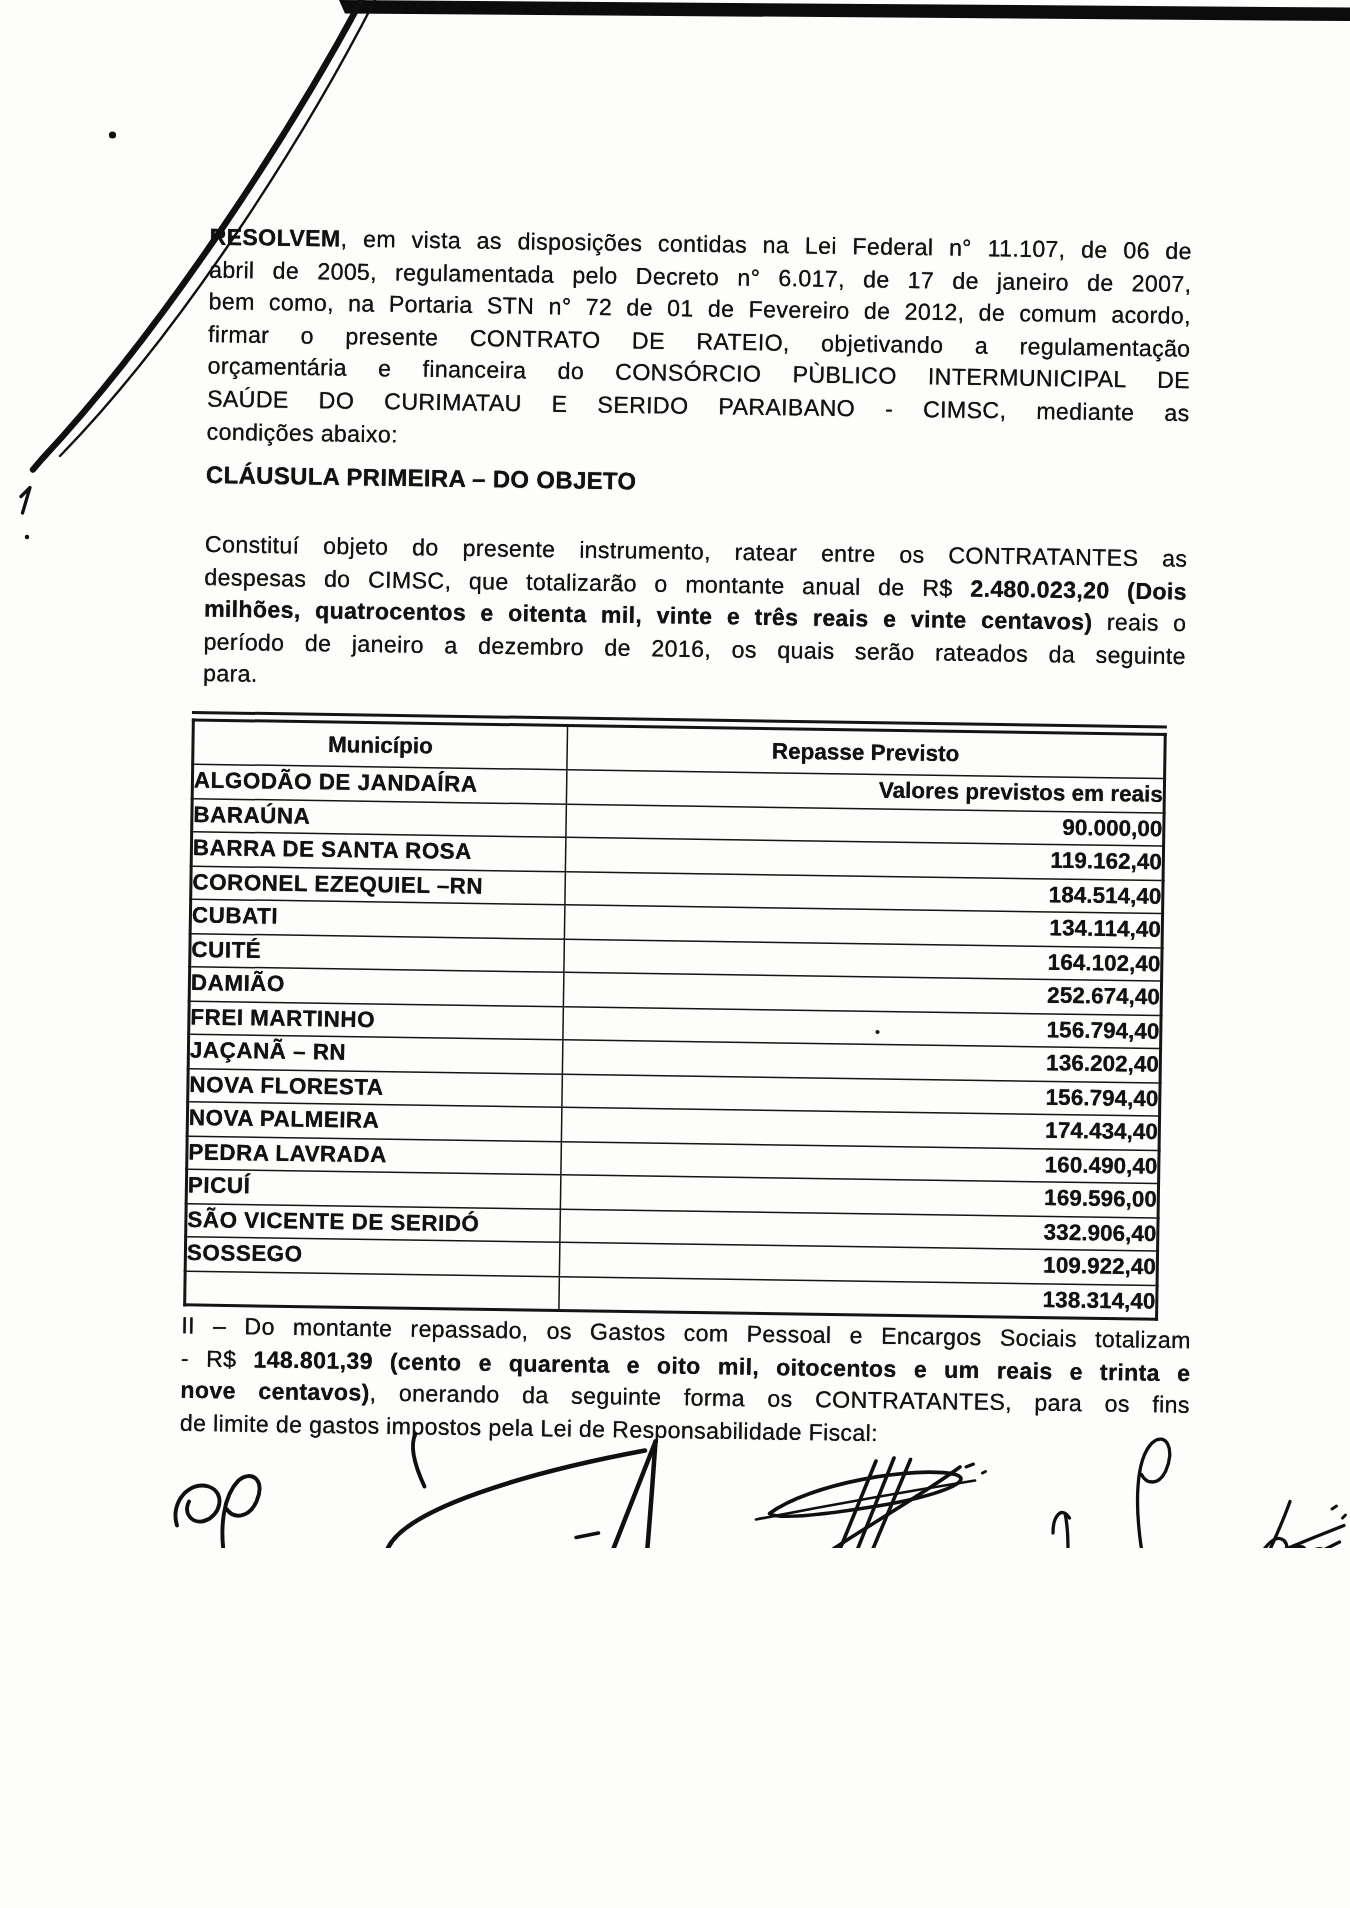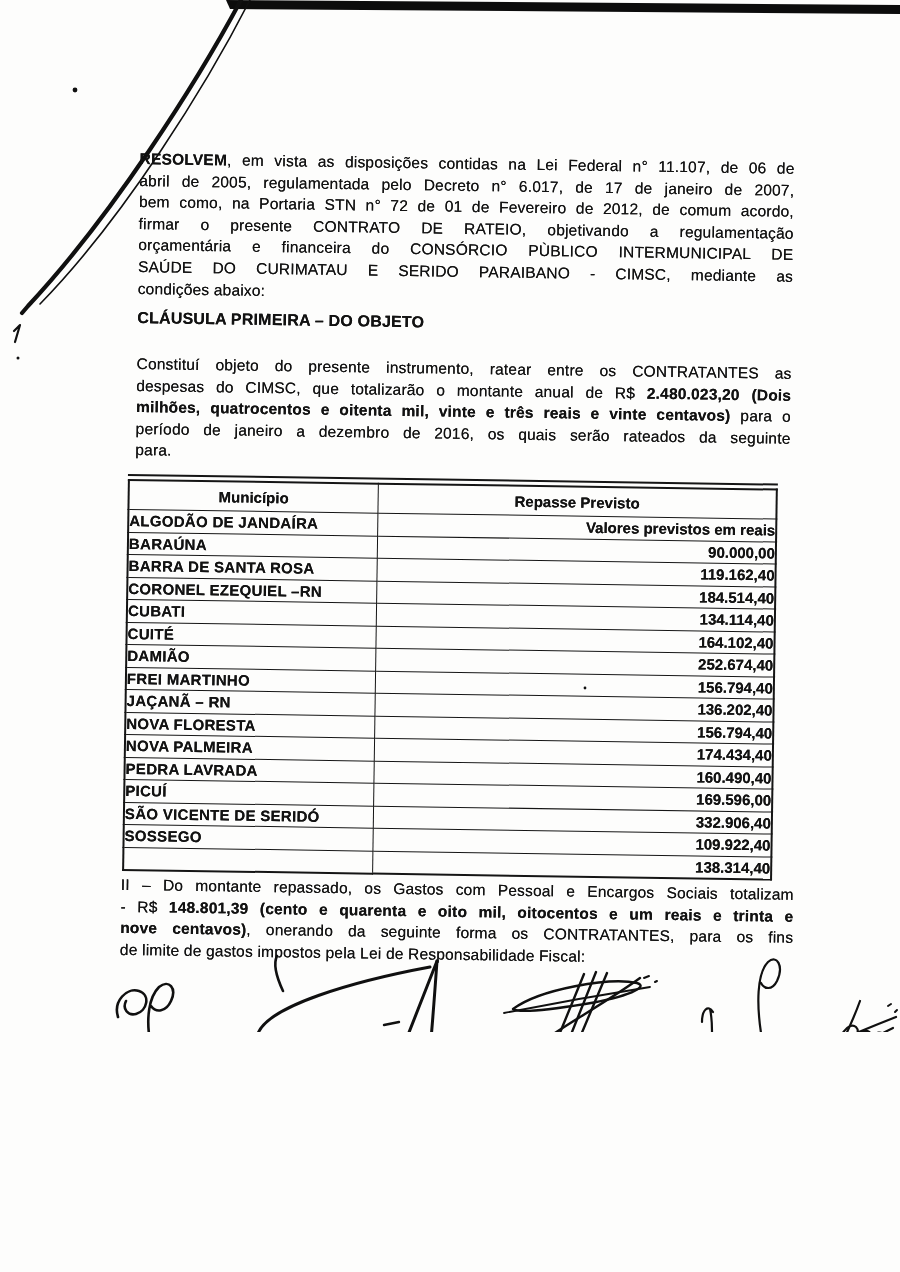--- a/index.html
+++ b/index.html
@@ -61,21 +61,21 @@
         <div class="tline"><span>orçamentária e financeira do CONSÓRCIO PÙBLICO INTERMUNICIPAL DE</span></div>
         <div class="tline"><span>SAÚDE DO CURIMATAU E SERIDO PARAIBANO - CIMSC, mediante as</span></div>
         <div class="tline last"><span>condições abaixo:</span></div>
       </div>
 
     <div class="clause" id="h-clause">CLÁUSULA PRIMEIRA – DO OBJETO</div>
 
     <div class="para" id="p-objeto">
         <div class="tline"><span>Constituí objeto do presente instrumento, ratear entre os CONTRATANTES as</span></div>
         <div class="tline"><span>despesas do CIMSC, que totalizarão o montante anual de R$ </span><span style="font-weight: 700;">2.480.023,20 (Dois</span></div>
-        <div class="tline"><span style="font-weight: 700;">milhões, quatrocentos e oitenta mil, vinte e três reais e vinte centavos)</span><span> para o</span></div>
+        <div class="tline"><span style="font-weight: 700;">milhões, quatrocentos e oitenta mil, vinte e três reais e vinte centavos)</span><span> reais o</span></div>
         <div class="tline"><span>período de janeiro a dezembro de 2016, os quais serão rateados da seguinte</span></div>
         <div class="tline last"><span>para.</span></div>
       </div>
 
     <div class="tablewrap">
       <table class="rateio">
         <thead>
           <tr>
             <th class="hc1">Município</th>
             <th class="hc2">Repasse Previsto</th>

